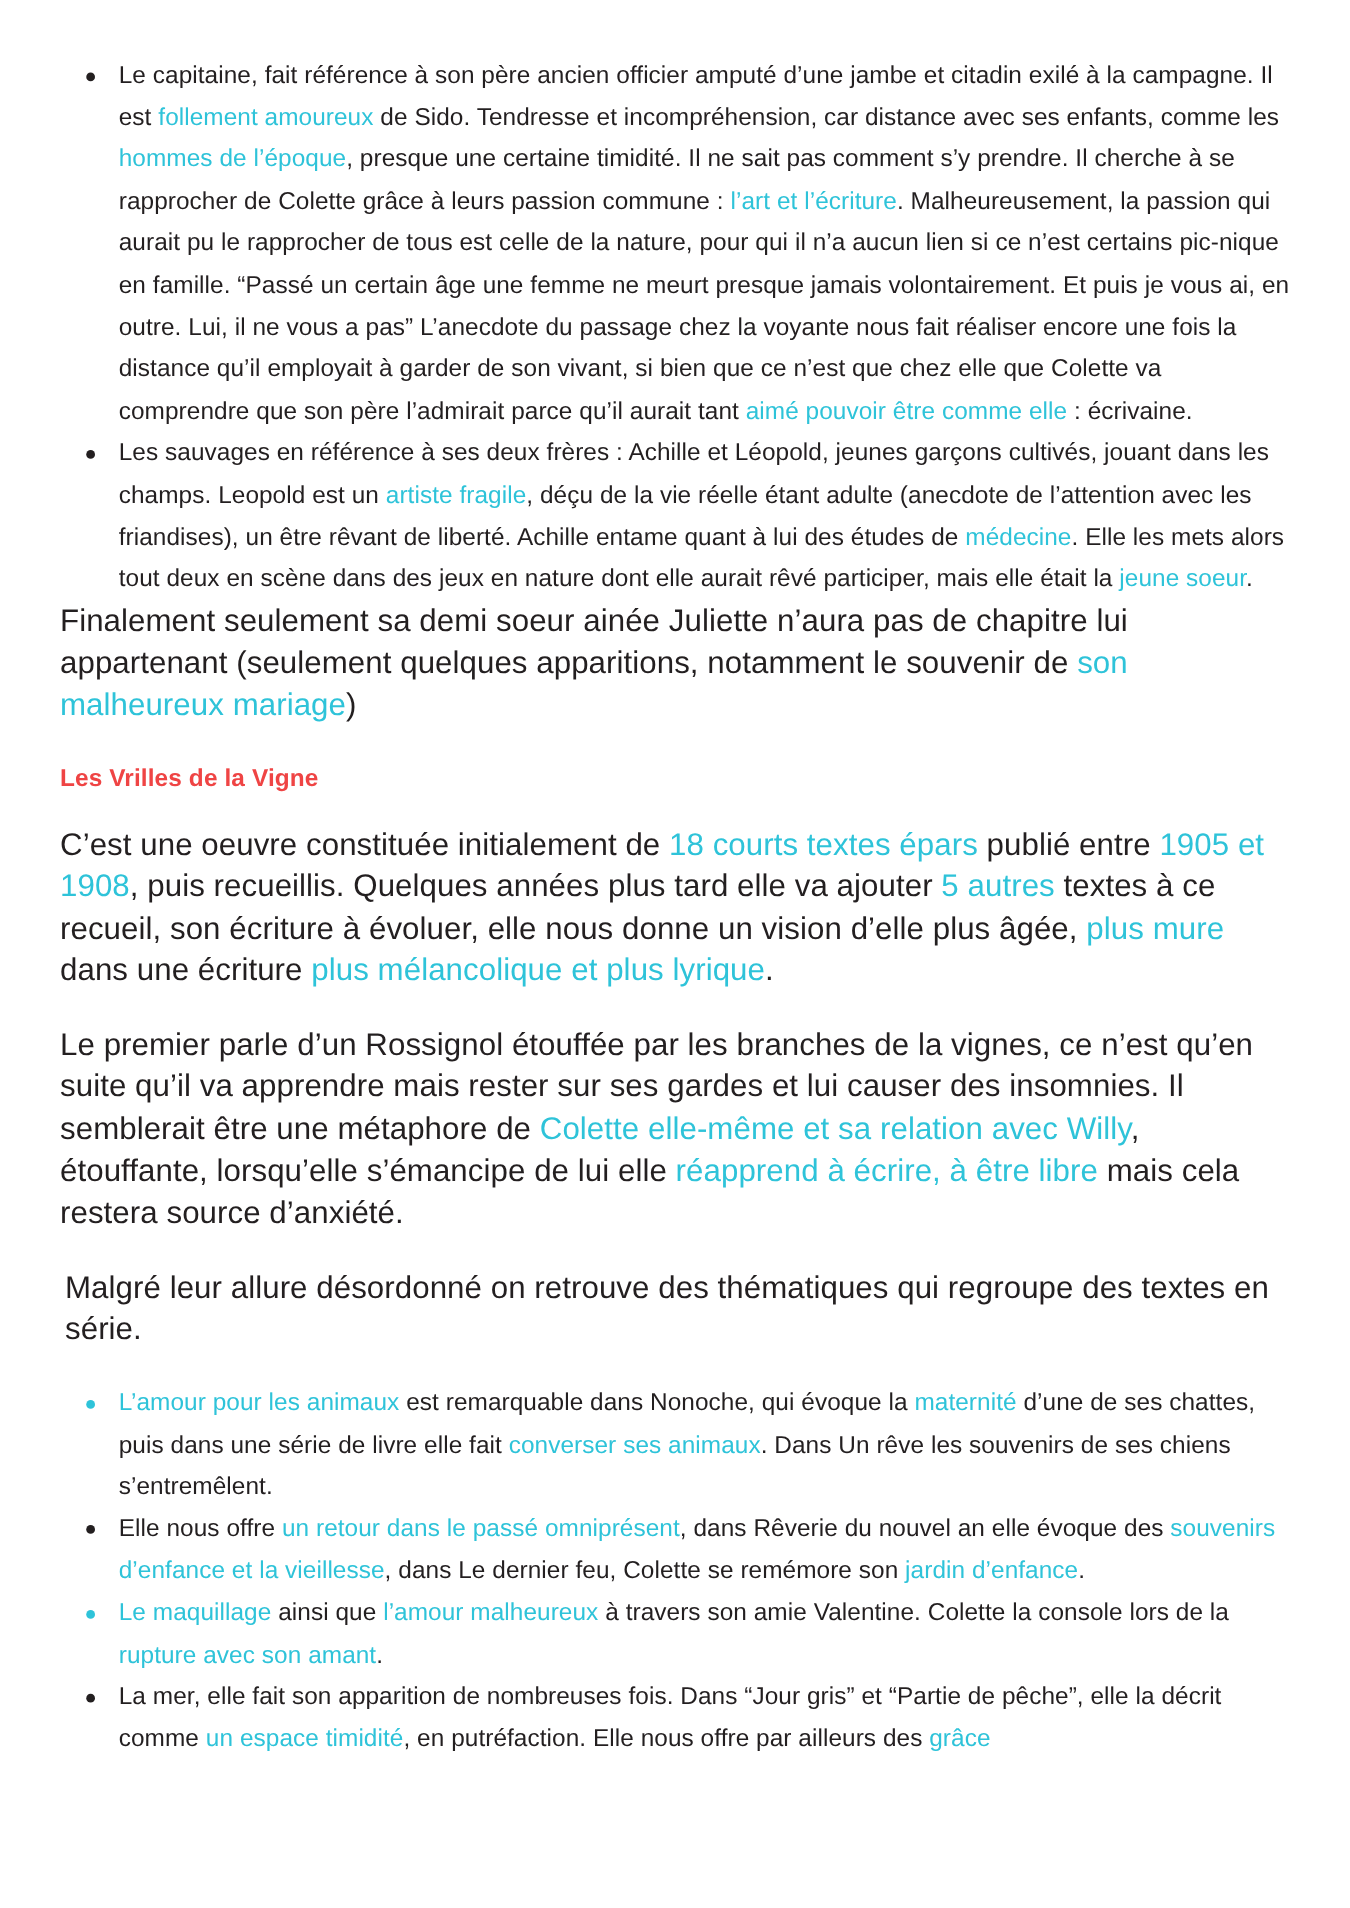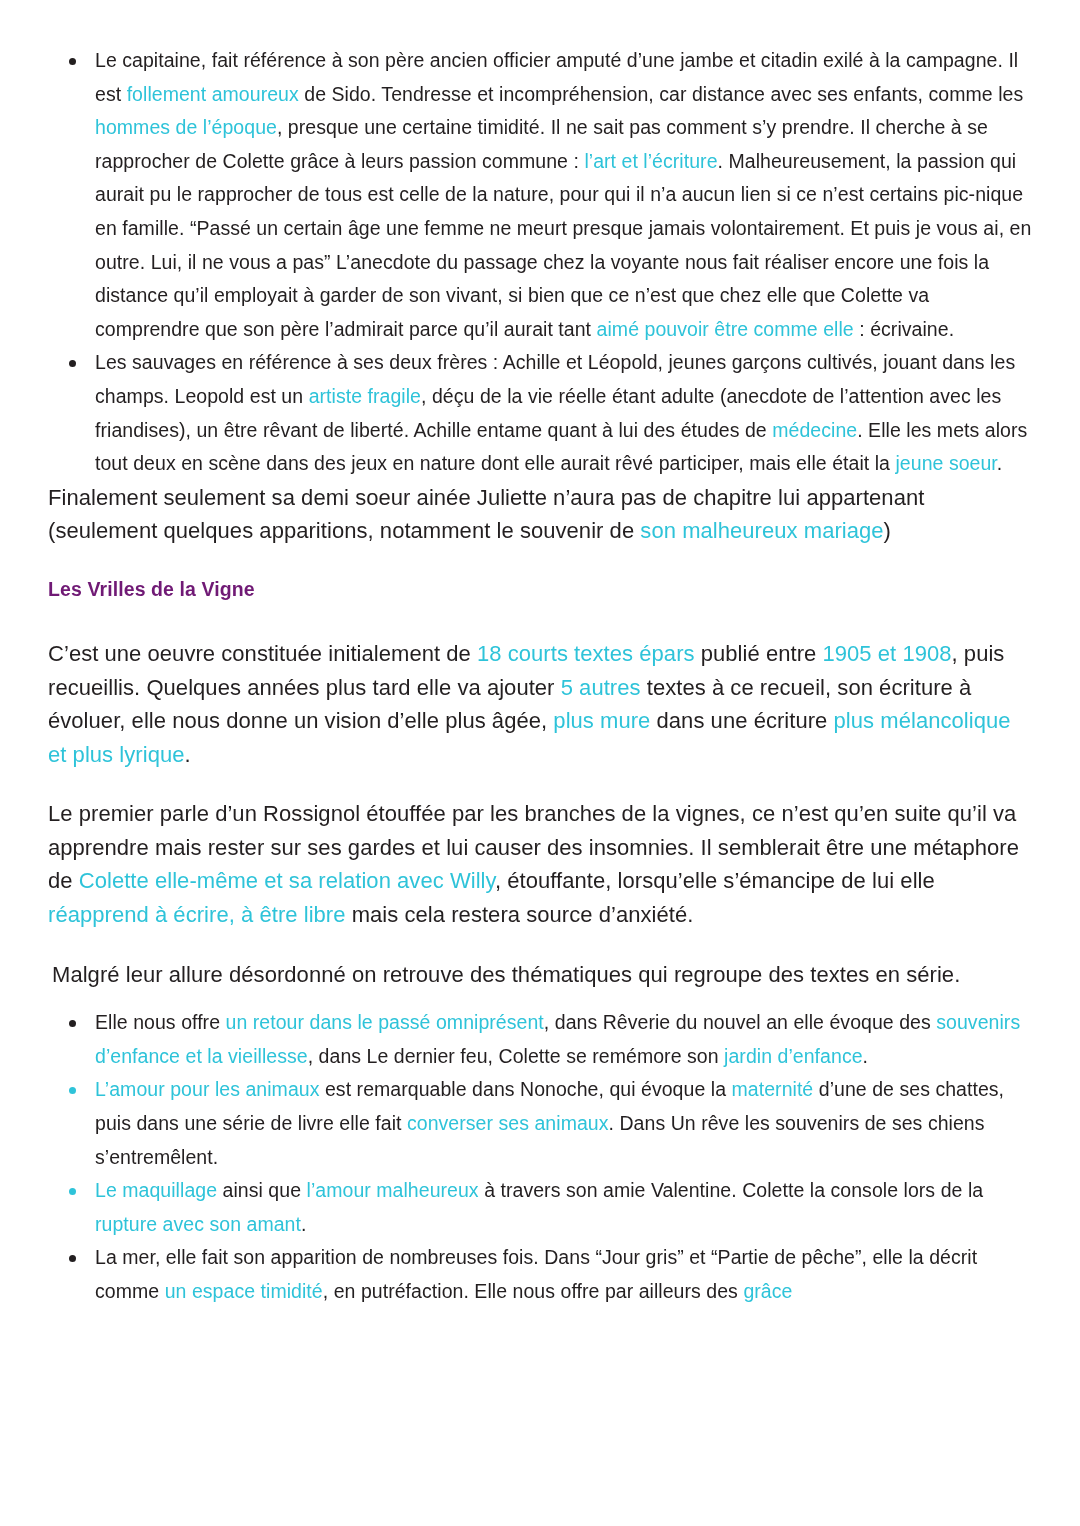--- a/index.html
+++ b/index.html
@@ -19,36 +19,36 @@
     width: 1080px;
     height: 1420px;
     box-sizing: border-box;
     padding: 44px 48px 0 48px;
     overflow: hidden;
   }
   .hl {
     color: #2ec3d9;
   }
   .para {
-    font-size: 22px;
+    font-size: 25px;
     line-height: 33.6px;
     letter-spacing: 0.05px;
     margin: 0 0 26px 0;
     text-align: left;
   }
   .para.tight {
-    margin-bottom: 15px;
+    margin-bottom: 25px;
   }
   .heading {
-    color: #701a75;
+    color: #ef4444;
     font-weight: bold;
     font-size: 19.5px;
     line-height: 30px;
     letter-spacing: 0.1px;
-    margin: 8px 0 33px 0;
+    margin: 8px 0 22px 0;
   }
   ul.bullets {
     list-style: none;
     margin: 0;
     padding: 0;
   }
   ul.bullets li {
     position: relative;
     padding-left: 47px;
     font-size: 19.5px;
@@ -96,19 +96,19 @@
   <h2 class="heading">Les Vrilles de la Vigne</h2>
 
   <p class="para"><span>C’est une oeuvre constituée initialement de </span><span class="hl">18 courts textes épars</span><span> publié entre </span><span class="hl">1905 et 1908</span><span>, puis recueillis. Quelques années plus tard elle va ajouter </span><span class="hl">5 autres</span><span> textes à ce recueil, son écriture à évoluer, elle nous donne un vision d’elle plus âgée, </span><span class="hl">plus mure</span><span> dans une écriture </span><span class="hl">plus mélancolique et plus lyrique</span><span>.</span></p>
 
 
   <p class="para"><span>Le premier parle d’un Rossignol étouffée par les branches de la vignes, ce n’est qu’en suite qu’il va apprendre mais rester sur ses gardes et lui causer des insomnies. Il semblerait être une métaphore de </span><span class="hl">Colette elle-même et sa relation avec Willy</span><span>, étouffante, lorsqu’elle s’émancipe de lui elle </span><span class="hl">réapprend à écrire, à être libre</span><span> mais cela restera source d’anxiété.</span></p>
 
   <p class="para tight indent-para"><span> Malgré leur allure désordonné on retrouve des thématiques qui regroupe des textes en série.</span></p>
 
   <ul class="bullets list-bottom">
+      <li><span class="dot cyan"></span><span><span class="hl">L’amour pour les animaux</span><span> est remarquable dans Nonoche, qui évoque la </span><span class="hl">maternité</span><span> d’une de ses chattes, puis dans une série de livre elle fait </span><span class="hl">converser ses animaux</span><span>. Dans Un rêve les souvenirs de ses chiens s’entremêlent.</span></span></li>
       <li><span class="dot"></span><span><span>Elle nous offre </span><span class="hl">un retour dans le passé omniprésent</span><span>, dans Rêverie du nouvel an elle évoque des </span><span class="hl">souvenirs d’enfance et la vieillesse</span><span>, dans Le dernier feu, Colette se remémore son </span><span class="hl">jardin d’enfance</span><span>.</span></span></li>
-      <li><span class="dot cyan"></span><span><span class="hl">L’amour pour les animaux</span><span> est remarquable dans Nonoche, qui évoque la </span><span class="hl">maternité</span><span> d’une de ses chattes, puis dans une série de livre elle fait </span><span class="hl">converser ses animaux</span><span>. Dans Un rêve les souvenirs de ses chiens s’entremêlent.</span></span></li>
       <li><span class="dot cyan"></span><span><span class="hl">Le maquillage</span><span> ainsi que </span><span class="hl">l’amour malheureux</span><span> à travers son amie Valentine. Colette la console lors de la </span><span class="hl">rupture avec son amant</span><span>.</span></span></li>
       <li><span class="dot"></span><span><span>La mer, elle fait son apparition de nombreuses fois. Dans “Jour gris” et “Partie de pêche”, elle la décrit comme </span><span class="hl">un espace timidité</span><span>, en putréfaction. Elle nous offre par ailleurs des </span><span class="hl">grâce</span></span></li>
     </ul>
 
 </div>
 
 </body></html>

